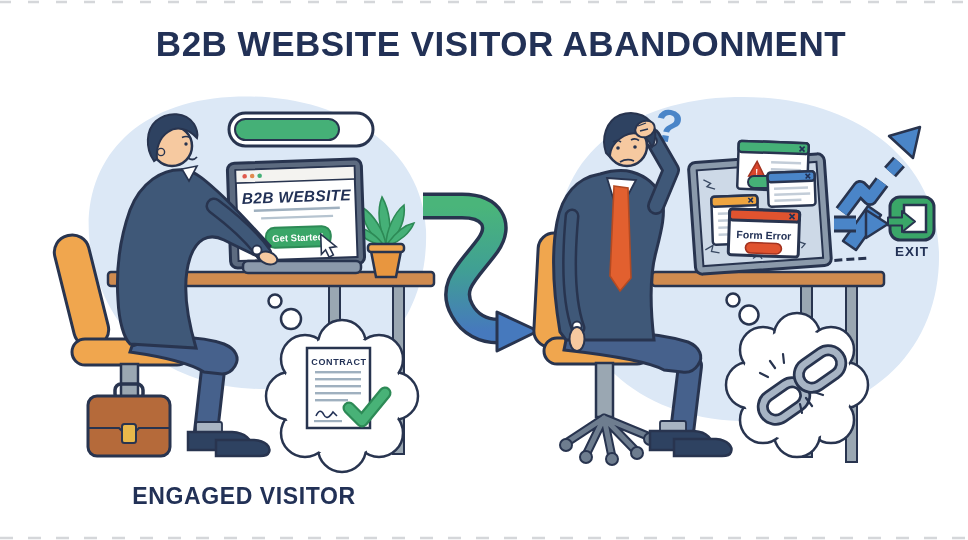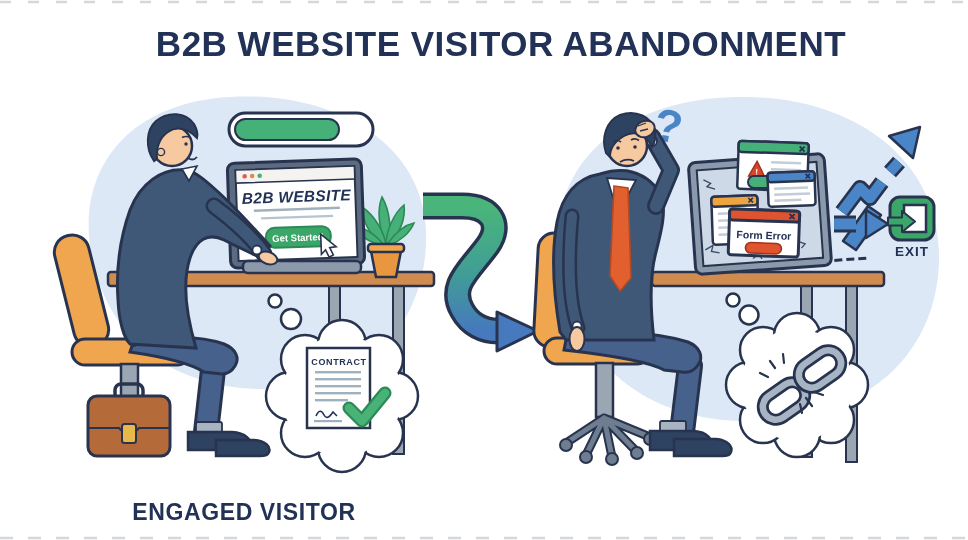--- a/index.html
+++ b/index.html
@@ -2,21 +2,21 @@
 <html style="--navy: #223156; --outline: #28344f; --green: #45b077; --cta_green: #3aa668; --blue: #4a85c8; --arrow_blue: #4679bd; --chair_orange: #f0a64e; --desk_brown: #d08b4f; --suit_blue: #3f5878; --pants_blue: #46618c; --tie_orange: #e2602f; --error_red: #e0532f; --warn_orange: #efa53f; --alert_red: #d9452c; --bg_blob: #dce8f6; --metal_gray: #9aa7b2; --briefcase_brown: #b56a3a; --skin: #f6c9a0; --hair_navy: #2e4261;"><head>
 <meta charset="utf-8">
 <style>
   html,body{margin:0;padding:0;background:#fff;}
   .canvas{position:relative;width:968px;height:540px;background:#ffffff;overflow:hidden;
           font-family:"Liberation Sans",sans-serif;}
   .main-title{position:absolute;top:24px;left:0;width:968px;text-align:center;
           font-size:35px;font-weight:bold;letter-spacing:.5px;color:var(--navy,#223156);padding-left:17px;}
   .caption{position:absolute;top:483px;font-size:23px;font-weight:bold;letter-spacing:.6px;
           color:var(--navy,#223156);text-align:center;}
-  .caption.left{left:34px;width:420px;margin-top:16px;}
+  .caption.left{left:34px;width:420px;}
   .caption.right{left:516px;width:420px;}
   svg.art{position:absolute;left:0;top:0;}
   .svgt{font-family:"Liberation Sans",sans-serif;font-weight:bold;fill:var(--navy,#223156);}
   .wht{fill:#ffffff;}
 </style>
 </head>
 <body>
 
 <div class="canvas">
   <div class="main-title">B2B WEBSITE VISITOR ABANDONMENT</div>

